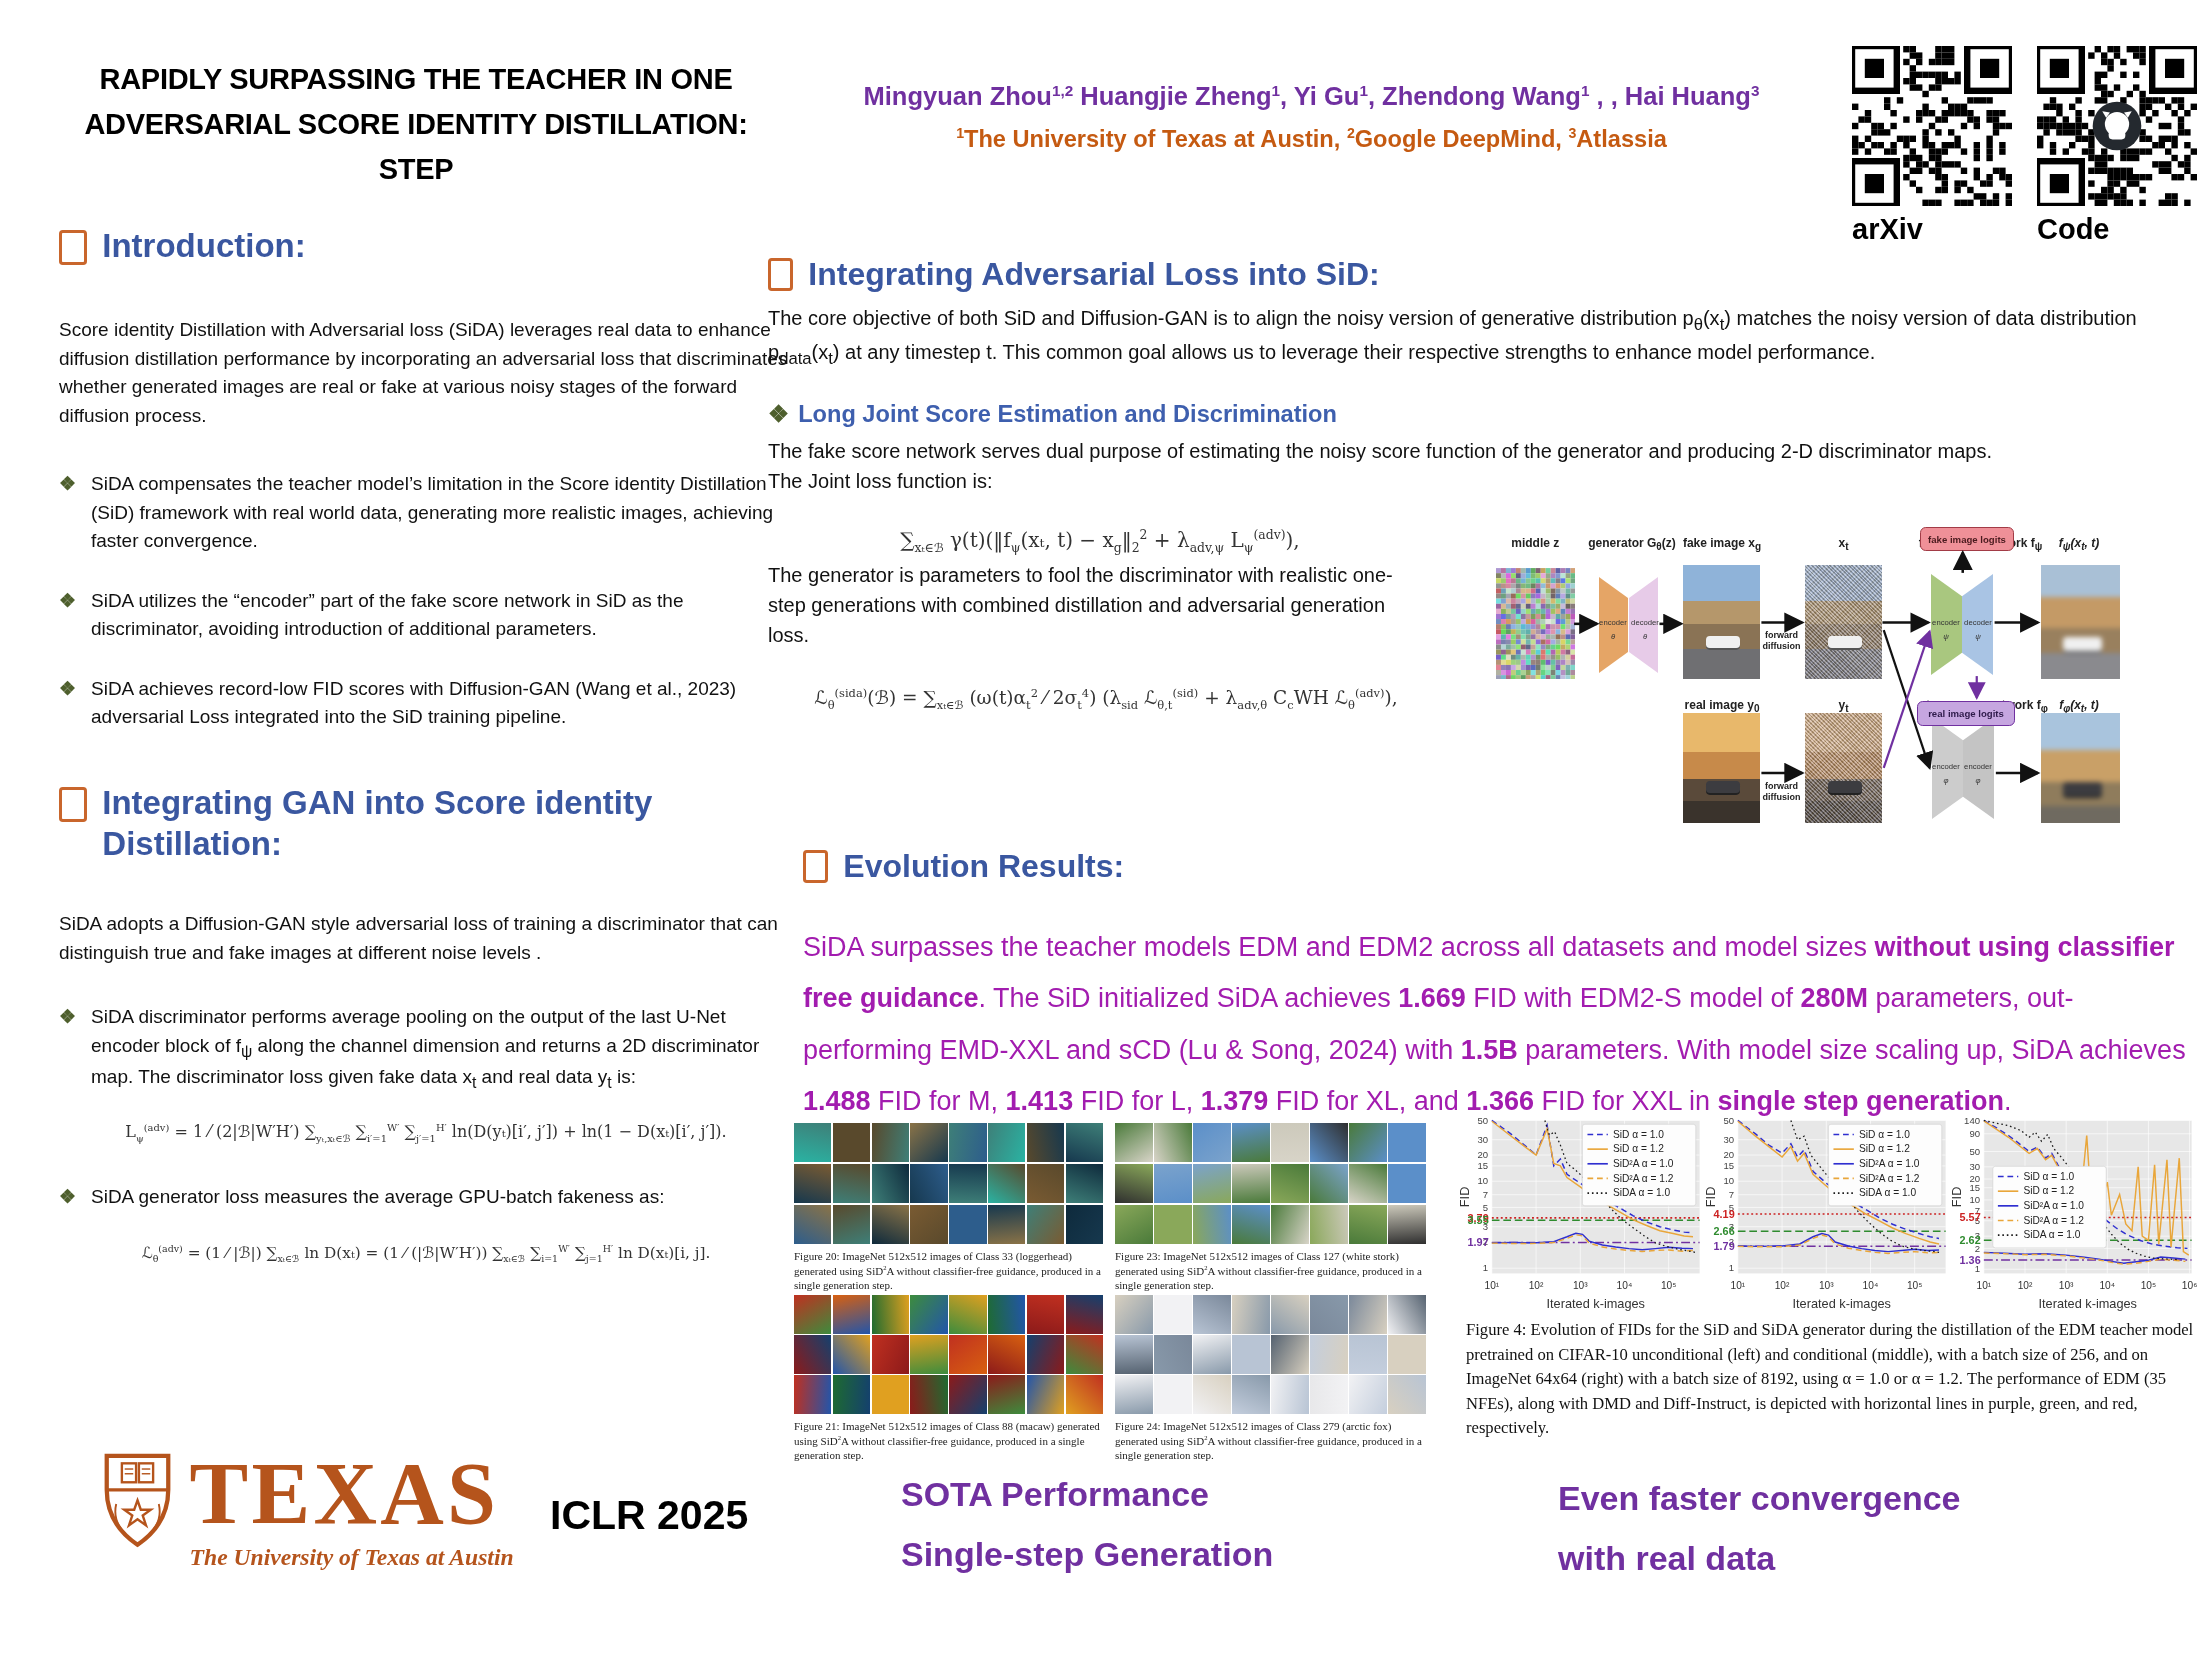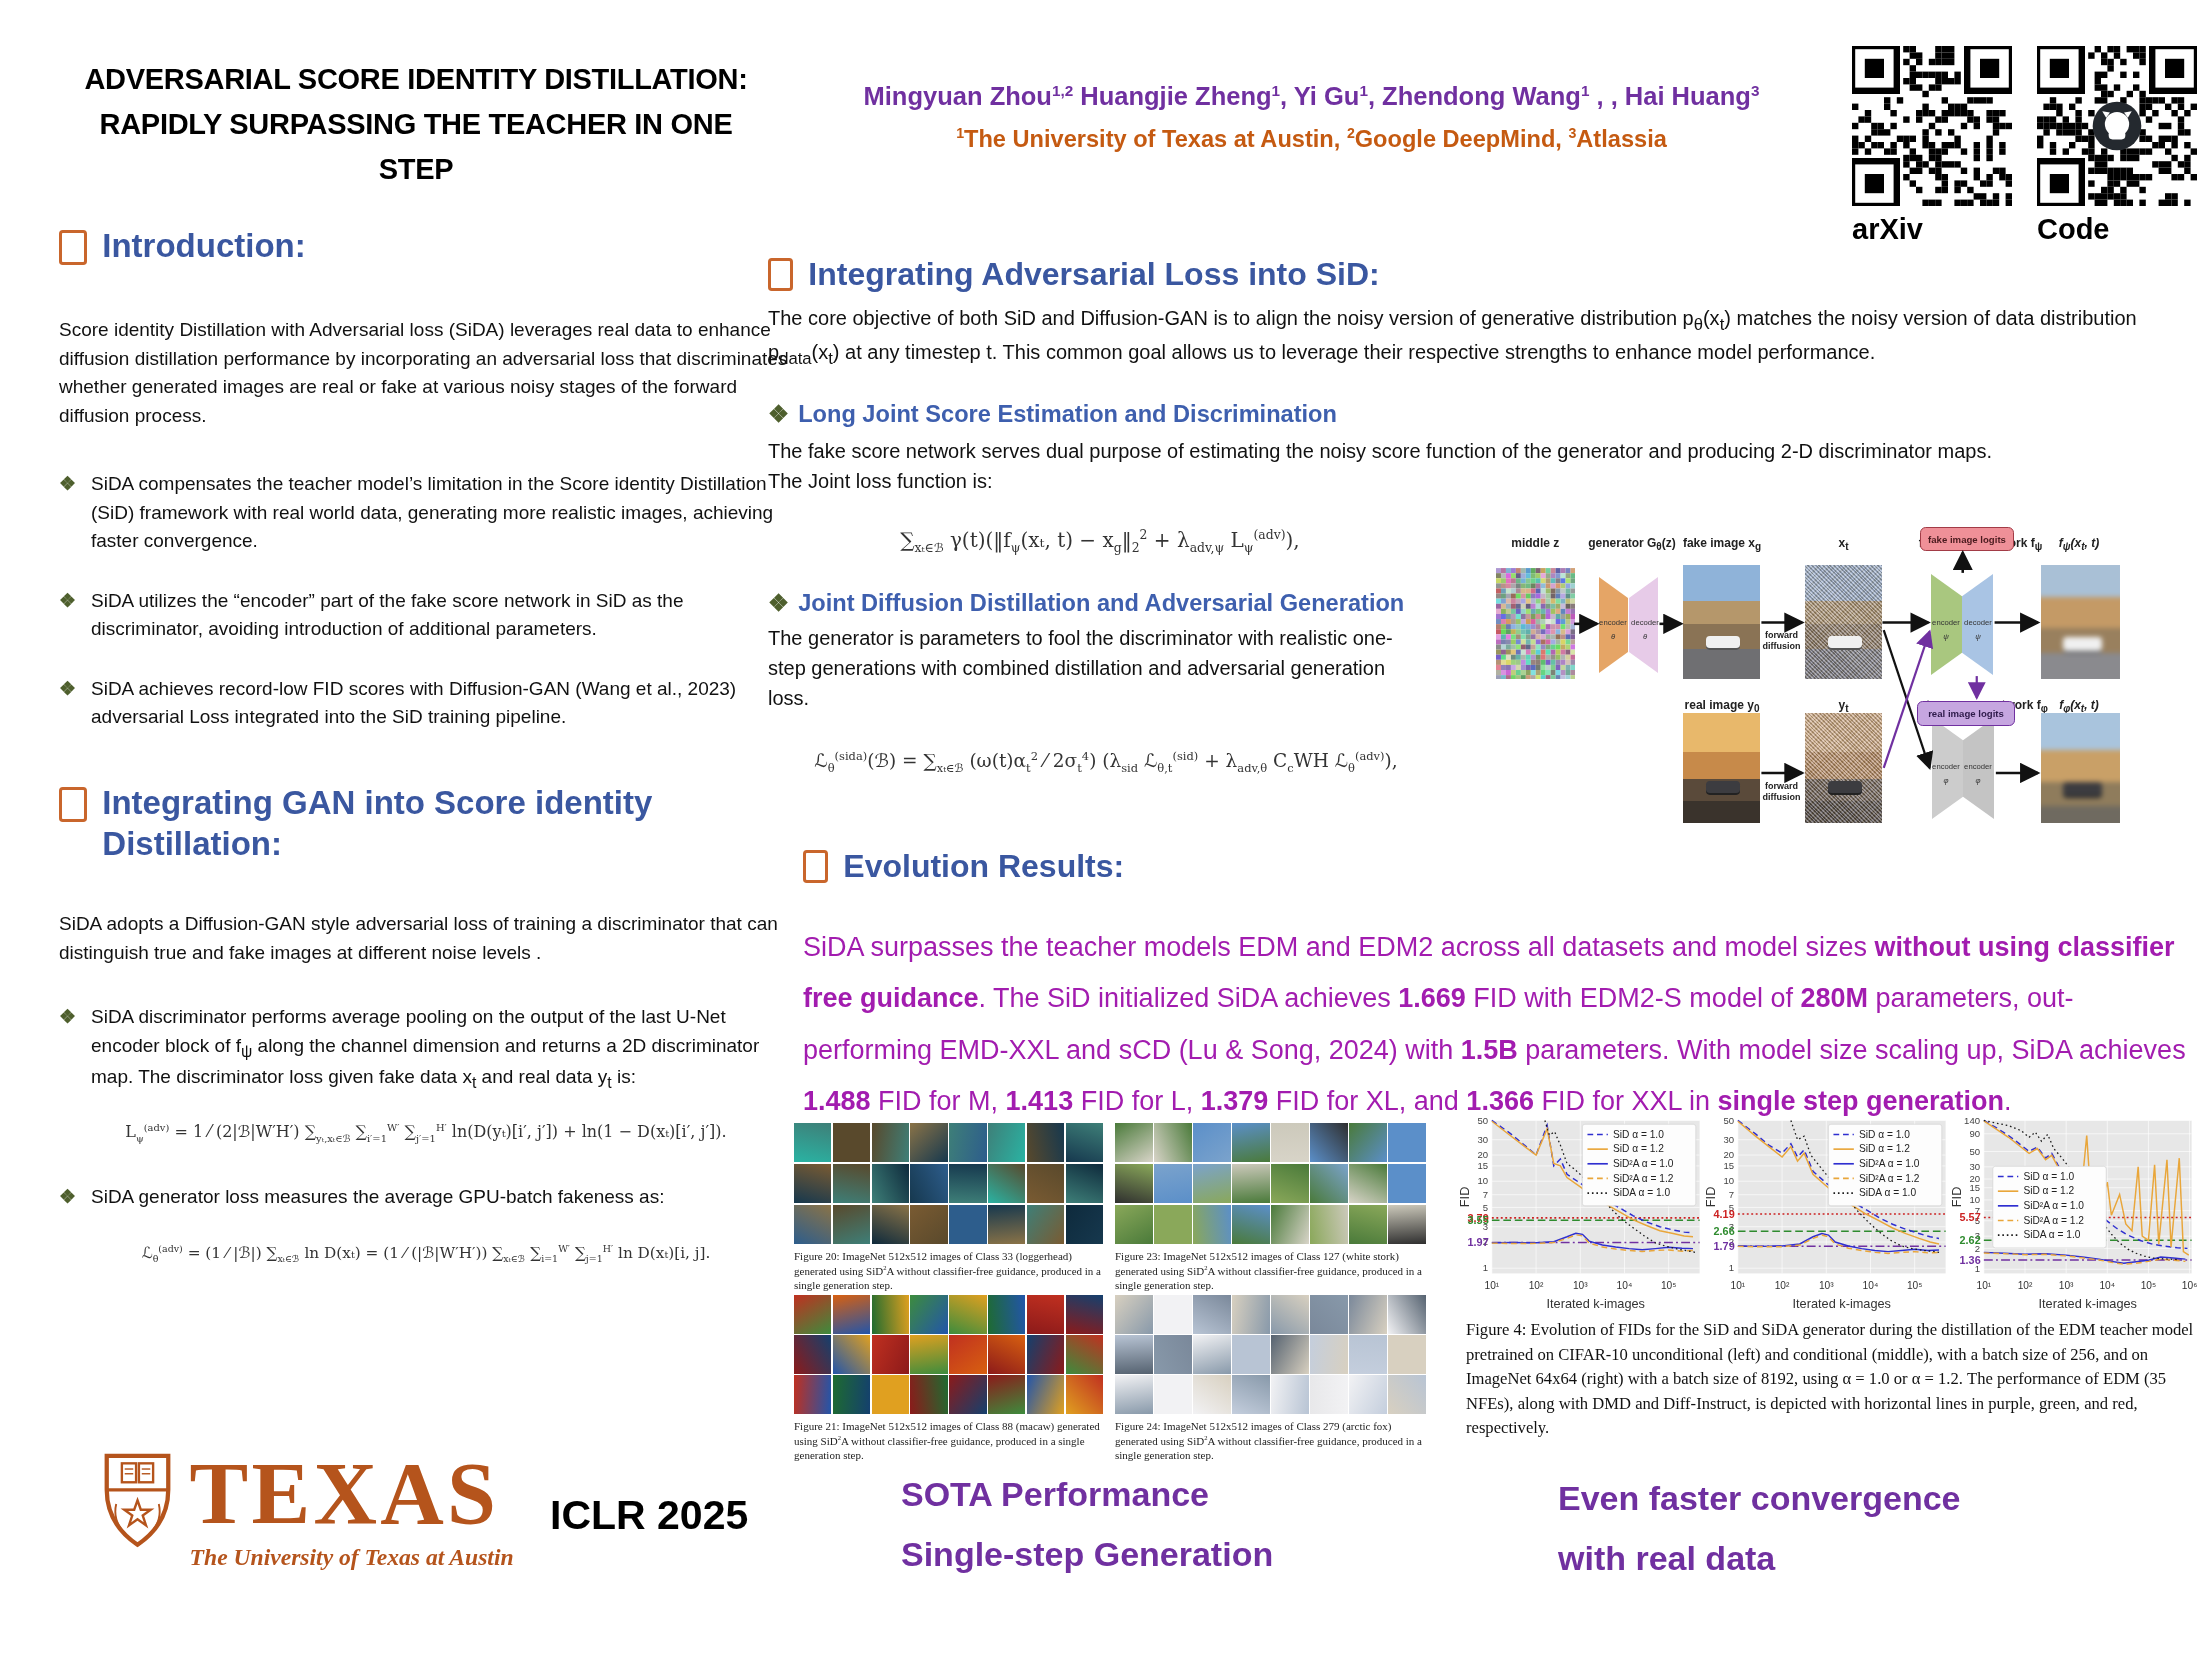--- a/index.html
+++ b/index.html
@@ -44,22 +44,22 @@
   .texWord{font-family:"Liberation Serif",serif;font-weight:700;color:#b5541c;font-size:88px;letter-spacing:3.2px;line-height:1;}
   .texSub{font-family:"Liberation Serif",serif;font-weight:700;color:#b5541c;font-size:23.6px;}
   .qrlab{font-weight:700;font-size:29px;color:#000;text-align:left;}
 </style>
 </head>
 <body>
 
 <div class="poster">
 
   <div style="position:absolute;left:57px;top:57px;width:718px;text-align:center;font-weight:700;font-size:29px;line-height:1.55;letter-spacing:-0.3px;color:#000;">
+    <div>RAPIDLY SURPASSING THE TEACHER IN ONE</div>
     <div>ADVERSARIAL SCORE IDENTITY DISTILLATION:</div>
-    <div>RAPIDLY SURPASSING THE TEACHER IN ONE</div>
     <div>STEP</div>
   </div>
 
   <div style="position:absolute;left:801px;top:80px;width:1021px;text-align:center;">
     <div id="authors-line" style="color:#7030a0;font-weight:700;font-size:25.5px;line-height:1.3;"><span>Mingyuan Zhou</span><sup class="au">1,2</sup><span> Huangjie Zheng</span><sup class="au">1</sup><span>, Yi Gu</span><sup class="au">1</sup><span>, Zhendong Wang</span><sup class="au">1</sup><span> , , Hai Huang</span><sup class="au">3</sup></div>
     <div id="affil-line" style="color:#c55a11;font-weight:700;font-size:23.6px;margin-top:11.5px;"><sup class="au">1</sup><span>The University of Texas at Austin,   </span><sup class="au">2</sup><span>Google DeepMind,   </span><sup class="au">3</sup><span>Atlassia </span></div>
   </div>
 
   <div style="position:absolute;left:1852px;top:46px;width:160px;">
     <svg id="qr1" width="160" height="160" viewBox="0 0 250 250">
@@ -511,23 +511,20 @@
     <div class="para" style="margin-top:9px;width:1394px;font-size:20px;">The core objective of both SiD and Diffusion-GAN is to align the noisy version of generative distribution p<sub>θ</sub>(x<sub>t</sub>) matches the noisy version of data distribution p<sub>data</sub>(x<sub>t</sub>) at any timestep t. This common goal allows us to leverage their respective strengths to enhance model performance.</div>
 
     <div class="subHead" style="margin-top:28px;">
       <span class="diam">❖</span><span>Long Joint Score Estimation and Discrimination</span>
     </div>
     <div class="para" style="margin-top:6.4px;width:1394px;font-size:20px;">The fake score network serves dual purpose of estimating the noisy score function of the generator and producing 2-D discriminator maps.</div>
     <div class="para" style="width:1394px;font-size:20px;">The Joint loss function is:</div>
 
     <div class="fml" style="margin-top:31px;width:664px;font-size:20px;">∑<sub>xₜ∈ℬ</sub> γ(t)(‖f<sub>ψ</sub>(xₜ, t) − x<sub>g</sub>‖<sub>2</sub><sup>2</sup> + λ<sub>adv,ψ</sub> L<sub>ψ</sub><sup>(adv)</sup>),</div>
 
-    <div class="subHead" style="margin-top:33px;width:689px;">
-      <span class="diam">❖</span><span>Joint Diffusion Distillation and Adversarial Generation</span>
-    </div>
     <div class="para" style="margin-top:5.1px;width:651px;font-size:20px;">The generator is parameters to fool the discriminator with realistic one-step generations with combined distillation and adversarial generation loss.</div>
 
     <div class="fml" style="margin-top:36px;width:676px;font-size:18.5px;">ℒ<sub>θ</sub><sup>(sida)</sup>(ℬ) = ∑<sub>xₜ∈ℬ</sub> (ω(t)α<sub>t</sub><sup>2</sup> ⁄ 2σ<sub>t</sub><sup>4</sup>) (λ<sub>sid</sub> ℒ<sub>θ,t</sub><sup>(sid)</sup> + λ<sub>adv,θ</sub> C<sub>c</sub>WH ℒ<sub>θ</sub><sup>(adv)</sup>),</div>
   </div>
 
   <div class="dg" id="diagram" style="left:1492px;top:527px;width:707px;height:302px;">
 
     <div class="dgl" style="left:3.8px;top:9px;width:79px;">middle z</div>
     <div class="dgl" style="left:89px;top:9px;width:102px;font-weight:700;">generator G<sub>θ</sub>(z)</div>
     <div class="dgl" style="left:189px;top:9px;width:82px;">fake image x<sub>g</sub></div>

